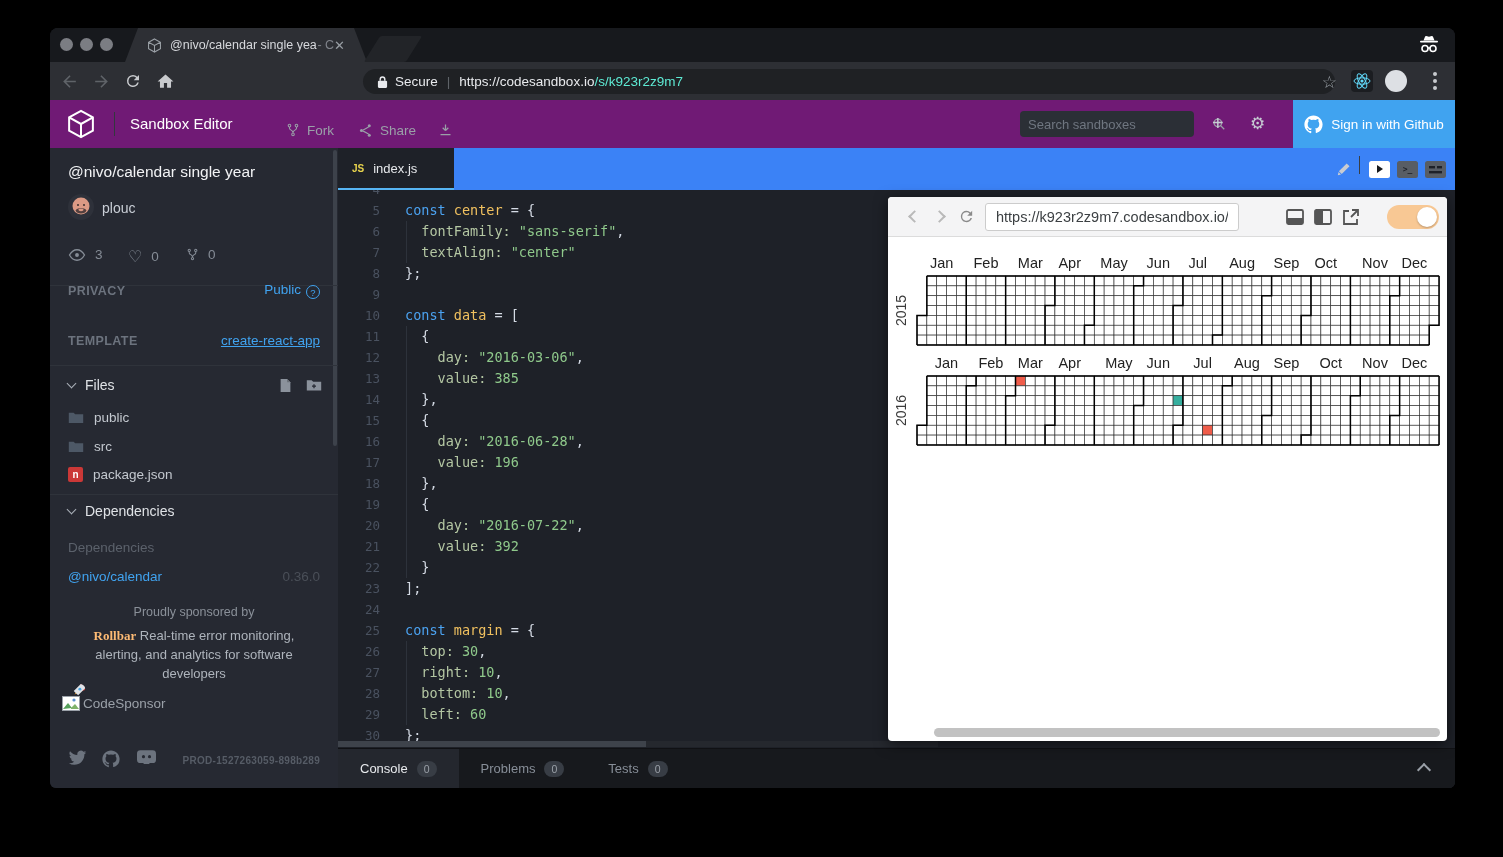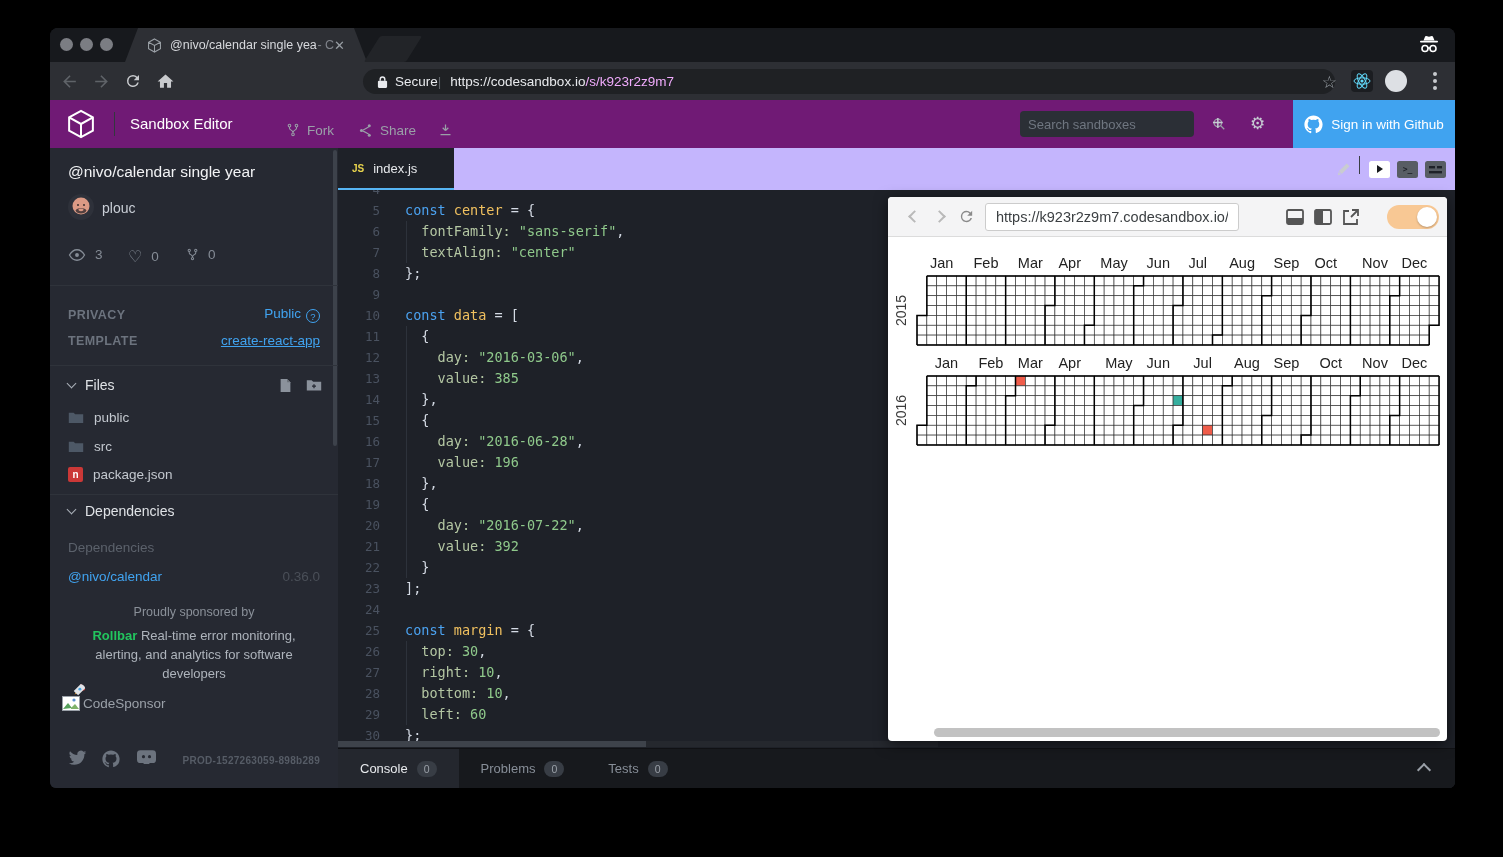--- a/index.html
+++ b/index.html
@@ -15,24 +15,24 @@
   #chrome-tab .suffix { color:#7f838a; white-space:nowrap; }
   #tab-close { margin-left:auto; color:#9aa0a6; font-size:13px; line-height:1; }
   #newtab-btn { position:absolute; left:322px; top:8px; width:42px; height:26px; background:#222428; transform:skewX(-32deg); border-radius:2px; }
   #incognito-icon { position:absolute; right:14px; top:7px; }
 
   
   #toolbar { position:absolute; left:0; top:34px; width:100%; height:38px; background:#2d2f34; display:flex; align-items:center; }
   .tb-ic { flex:none; display:flex; align-items:center; justify-content:center; width:26px; height:26px; margin-left:6px; }
   #url-bar { position:absolute; left:313px; top:7px; width:972px; height:25px; background:#1f2124; border-radius:13px; display:flex; align-items:center; padding:0 14px; font-size:13.5px; }
   #url-bar .lock { margin-right:7px; }
-  #url-bar .secure { color:#e8eaed; }
+  #url-bar .secure { color:#e8eaed; margin-right:9px; }
   #url-bar .sep { color:#5f6368; margin-right:9px; font-weight:200; }
   #url-bar .domain { color:#e8eaed; }
-  #url-bar .path { color:#f0abfc; }
+  #url-bar .path { color:#5eead4; }
   #star-icon { position:absolute; right:118px; top:10px; color:#9aa0a6; font-size:17px; }
   #react-ext { position:absolute; right:82px; top:8px; width:22px; height:22px; background:#1b1d21; border-radius:4px; }
   #profile-icon { position:absolute; right:48px; top:8px; width:22px; height:22px; border-radius:50%; background:#dde0e4; }
   #menu-dots { position:absolute; right:18px; top:10px; color:#c7cace; font-size:15px; letter-spacing:0; line-height:6px; width:4px; }
   #menu-dots i { display:block; width:4px; height:4px; border-radius:50%; background:#c7cace; margin-bottom:3px; }
 
   
   #cs-header { position:absolute; left:0; top:72px; width:100%; height:48px; background:#701a75; }
   #cs-logo { position:absolute; left:16px; top:9px; }
   #cs-hdr-divider { position:absolute; left:64px; top:12px; width:1px; height:24px; background:#33373e; }
@@ -60,28 +60,28 @@
   .sb-blue { color:#40a3f0; font-size:13.5px; }
   #help-circle-icon { display:inline-block; width:14px; height:14px; border:1.4px solid #40a3f0; border-radius:50%; color:#40a3f0; font-size:9.5px; text-align:center; line-height:13px; margin-left:5px; vertical-align:-2px; }
   .sec-header { position:absolute; left:18px; right:16px; display:flex; align-items:center; color:#dfe2e6; font-size:14px; gap:10px; }
   .chev-down { width:7px; height:7px; border-right:1.6px solid #aab0b9; border-bottom:1.6px solid #aab0b9; transform:rotate(45deg); margin-top:-3px; }
   .file-row { position:absolute; left:18px; display:flex; align-items:center; gap:10px; color:#c3c8cf; font-size:13.5px; }
   #dep-sub { position:absolute; left:18px; top:392px; color:#5b616b; font-size:13.5px; }
   #dep-row { position:absolute; left:18px; right:18px; top:421px; display:flex; justify-content:space-between; font-size:13.5px; }
   #dep-row .ver { color:#4a4f58; }
   #sponsor-line { position:absolute; left:0; width:288px; top:457px; text-align:center; color:#8a9099; font-size:12.5px; }
   #sponsor-text { position:absolute; left:22px; width:244px; top:478px; text-align:center; color:#aeb4bc; font-size:13px; line-height:19px; }
-  #sponsor-text .rollbar { color:#22c55e; font-weight:bold; }
+  #sponsor-text .rollbar { color:#fdba74; font-weight:bold;font-family:Liberation Serif, serif; }
   #codesponsor { position:absolute; left:12px; top:548px; display:flex; align-items:center; gap:3px; color:#9aa0a8; font-size:13.5px; }
   .social-icon { position:absolute; top:602px; color:#6c737e; }
   #prod-id { position:absolute; right:18px; top:607px; color:#565c66; font-size:10px; font-weight:bold; letter-spacing:.3px; }
 
   
   #editor { position:absolute; left:288px; top:120px; width:1117px; height:640px; background:#1e2128; }
-  #edit-tabbar { position:absolute; left:0; top:0; width:100%; height:42px; background:#c4b5fd; }
+  #edit-tabbar { position:absolute; left:0; top:0; width:100%; height:42px; background:#3b82f6; }
   #file-tab { position:absolute; left:0; top:0; width:116px; height:42px; background:#1e2128; border-bottom:2px solid #57b5f3; display:flex; align-items:center; padding:0 14px; gap:9px; }
   #js-badge { color:#e8d44d; font-size:10px; font-weight:bold; }
   #file-tab .fname { color:#e6e8eb; font-size:13px; }
   .ed-icons { position:absolute; top:8px; height:26px; display:flex; align-items:center; }
   #code-area { position:absolute; left:0; top:42px; width:100%; height:558px; overflow:hidden; }
   #code-lines { margin-top:-11px; font-family:"DejaVu Sans Mono", monospace; font-size:13.5px; }
   .code-line { position:relative; height:21px; line-height:21px; white-space:pre; }
   .code-line .ln { display:inline-block; width:42px; text-align:right; color:#4a5260; font-size:12.5px; }
   .code-line .ct { padding-left:25px; }
   .code-line .guide { position:absolute; left:68px; top:0; bottom:0; width:1px; background:#2d323b; }
@@ -290,21 +290,21 @@
             <circle cx="18" cy="4.5" r="2.1"></circle>
             <circle cx="12" cy="19.5" r="2.1"></circle>
             <path d="M6 7v2c0 3.5 6 3 6 7.5M18 7v2c0 3.5-6 3-6 7.5"></path>
           </g>
         </svg>
       <span>0</span>
     </span>
 
     <div class="sb-divider" style="top:137px"></div>
 
-    <div id="privacy-row" style="top:158px">
+    <div id="privacy-row" style="top:134px">
       <span class="sb-label">PRIVACY</span>
       <span class="sb-blue"><span>Public</span><span id="help-circle-icon">?</span></span>
     </div>
     <div id="template-row" style="top:185px">
       <span class="sb-label">TEMPLATE</span>
       <span class="sb-blue" style="text-decoration:underline">create-react-app</span>
     </div>
 
     <div class="sb-divider" style="top:217px"></div>
 

